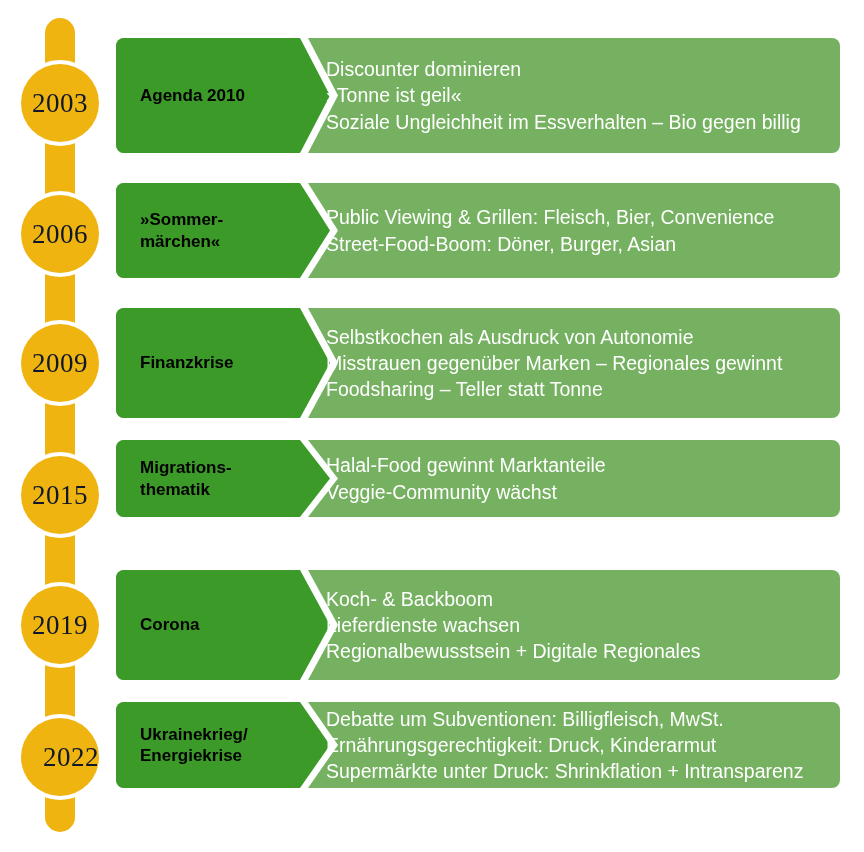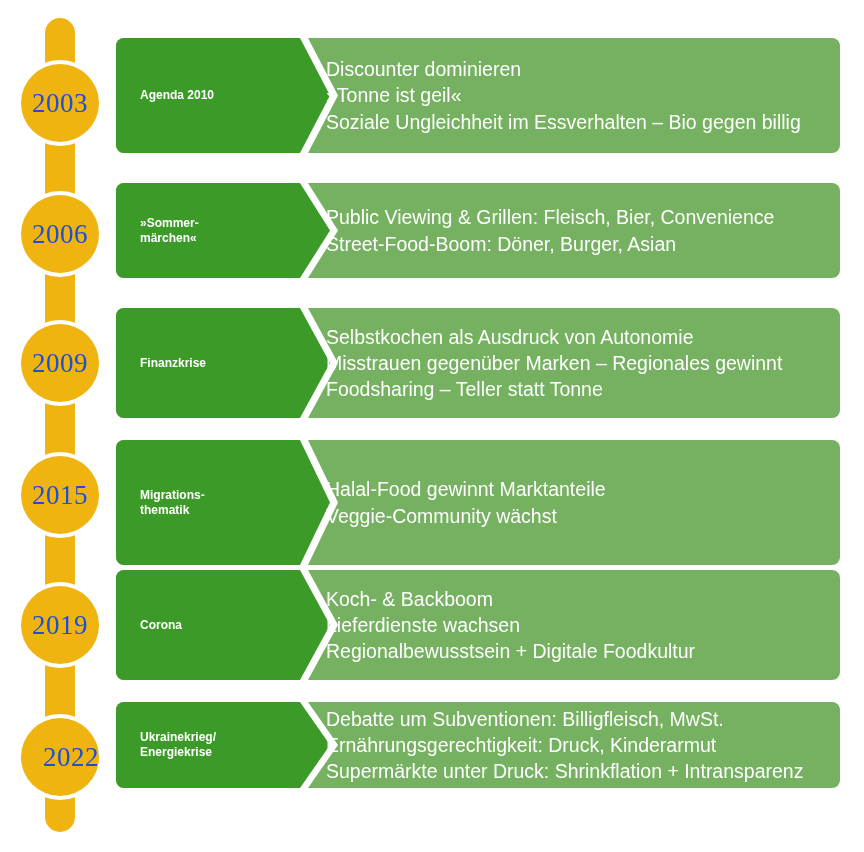--- a/index.html
+++ b/index.html
@@ -42,21 +42,21 @@
     background: var(--accent, #F0B410);
     box-shadow: 0 0 0 4px #ffffff;
     display: flex;
     align-items: center;
     justify-content: center;
   }
   .year-label {
     font-family: "Liberation Serif", serif;
     font-size: 27px;
     font-weight: 400;
-    color: #1d4ed8;
+    color: #0f172a;
     letter-spacing: 0.5px;
     line-height: 1;
   }
 
   
   .row {
     position: absolute;
     left: 116px;
     width: 724px;
   }
@@ -81,22 +81,22 @@
     width: 170px;
     height: 100%;
     background: var(--dark, #3C9A28);
     border-radius: 8px 0 0 8px;
     display: flex;
     align-items: center;
     box-sizing: border-box;
     padding-left: 24px;
   }
   .row-label-text {
-    color: #ffffff;
-    font-size: 12px;
+    color: #000000;
+    font-size: 17px;
     font-weight: bold;
     line-height: 1.25;
     white-space: pre-line;
     position: relative;
     z-index: 3;
   }
 
   
   .chevron-head {
     position: absolute;
@@ -223,21 +223,21 @@
           <svg viewBox="0 0 44 100" preserveAspectRatio="none">
             <path d="M0,0 L14,0 L44,50 L14,100 L0,100 Z" fill="#3C9A28"></path>
           </svg>
         </div>
         <div class="row-text">
           <div class="row-line">Selbstkochen als Ausdruck von Autonomie</div>
           <div class="row-line">Misstrauen gegenüber Marken – Regionales gewinnt</div>
           <div class="row-line">Foodsharing – Teller statt Tonne</div>
         </div>
       </div>
-      <div class="row" style="top: 440px; height: 125px;">
+      <div class="row" style="top: 440px; height: 77px;">
         <div class="row-body"></div>
         <div class="chevron-gap">
           <svg viewBox="0 0 52 100" preserveAspectRatio="none">
             <path d="M0,0 L22,0 L52,50 L22,100 L0,100 Z" fill="#ffffff"></path>
           </svg>
         </div>
         <div class="row-label">
           <div class="row-label-text">Migrations-
 thematik</div>
         </div>
@@ -262,21 +262,21 @@
           <div class="row-label-text">Corona</div>
         </div>
         <div class="chevron-head">
           <svg viewBox="0 0 44 100" preserveAspectRatio="none">
             <path d="M0,0 L14,0 L44,50 L14,100 L0,100 Z" fill="#3C9A28"></path>
           </svg>
         </div>
         <div class="row-text">
           <div class="row-line">Koch- &amp; Backboom</div>
           <div class="row-line">Lieferdienste wachsen</div>
-          <div class="row-line">Regionalbewusstsein + Digitale Foodkultur</div>
+          <div class="row-line">Regionalbewusstsein + Digitale Regionales</div>
         </div>
       </div>
       <div class="row" style="top: 702px; height: 86px;">
         <div class="row-body"></div>
         <div class="chevron-gap">
           <svg viewBox="0 0 52 100" preserveAspectRatio="none">
             <path d="M0,0 L22,0 L52,50 L22,100 L0,100 Z" fill="#ffffff"></path>
           </svg>
         </div>
         <div class="row-label">

